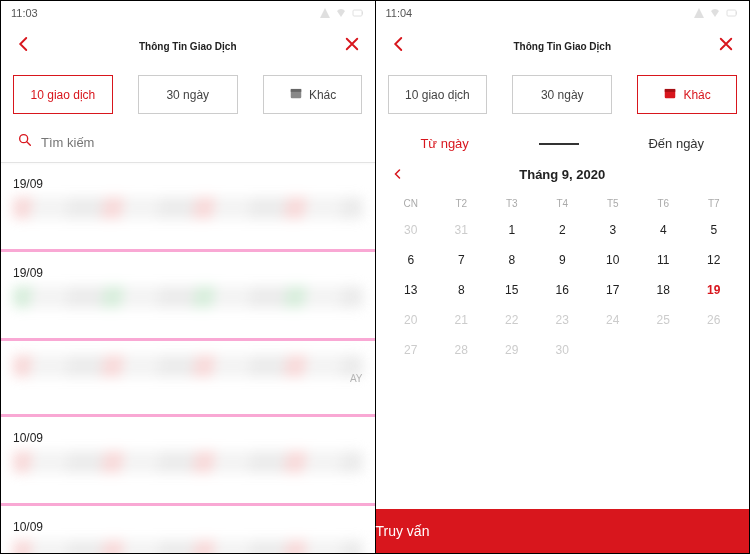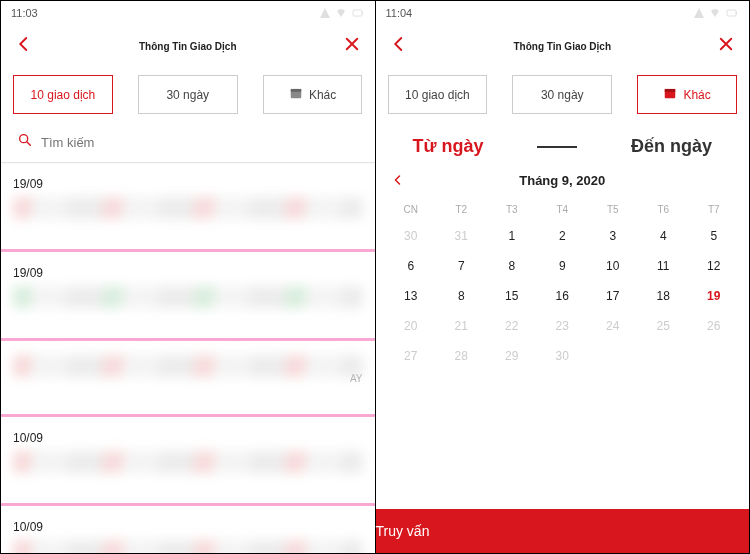--- a/index.html
+++ b/index.html
@@ -19,21 +19,21 @@
 .searchbar input { border: none; outline: none; font-size: 13px; color: #888; flex: 1; }
 .searchbar svg { width: 16px; height: 16px; }
 .divider { height: 1px; background: #e3e3e3; margin: 0 0 0 0; box-shadow: 0 1px 2px rgba(0,0,0,0.04); }
 .txlist { flex: 1; overflow: hidden; }
 .txrow { padding: 14px 12px 30px 12px; border-bottom: 3px solid #f9a8d4; }
 .txdate { font-size: 12px; color: #222; margin-bottom: 6px; }
 .blurblock { height: 22px; background: repeating-linear-gradient(100deg,#f2bcbc 0 20px,#eaeaea 20px 55px,#dcdcdc 55px 90px); filter: blur(6px); border-radius: 4px; opacity: 0.55; }
 .blurblock.g { background: repeating-linear-gradient(100deg,#b8e0c0 0 20px,#eaeaea 20px 55px,#dcdcdc 55px 90px); }
 .tail { font-size: 10px; color: #aaa; text-align: right; margin-top: -4px; }
 .range-tabs { display: flex; align-items: center; justify-content: space-around; padding: 14px 10px 10px; }
-.range-tab { font-size: 18px; font-weight: 700; color: #333; cursor: pointer; }
+.range-tab { font-size: 13px; font-weight: 400; color: #333; cursor: pointer; }
 .range-tab.active { color: #d8161d; }
 .range-sep { width: 40px; height: 2px; background: #333; }
 .cal-header { display: flex; align-items: center; justify-content: center; position: relative; padding: 6px 0 10px; }
 .cal-title { font-size: 13px; font-weight: 600; color: #222; }
 .cal-prev { position: absolute; left: 16px; cursor: pointer; }
 .cal-prev svg { width: 12px; height: 12px; }
 .cal-grid { display: grid; grid-template-columns: repeat(7, 1fr); text-align: center; padding: 0 10px; }
 .cal-dow { font-size: 10px; color: #aaa; padding: 6px 0; }
 .cal-day { font-size: 12px; color: #222; padding: 8px 0; cursor: pointer; }
 .cal-day.out { color: #ccc; }

